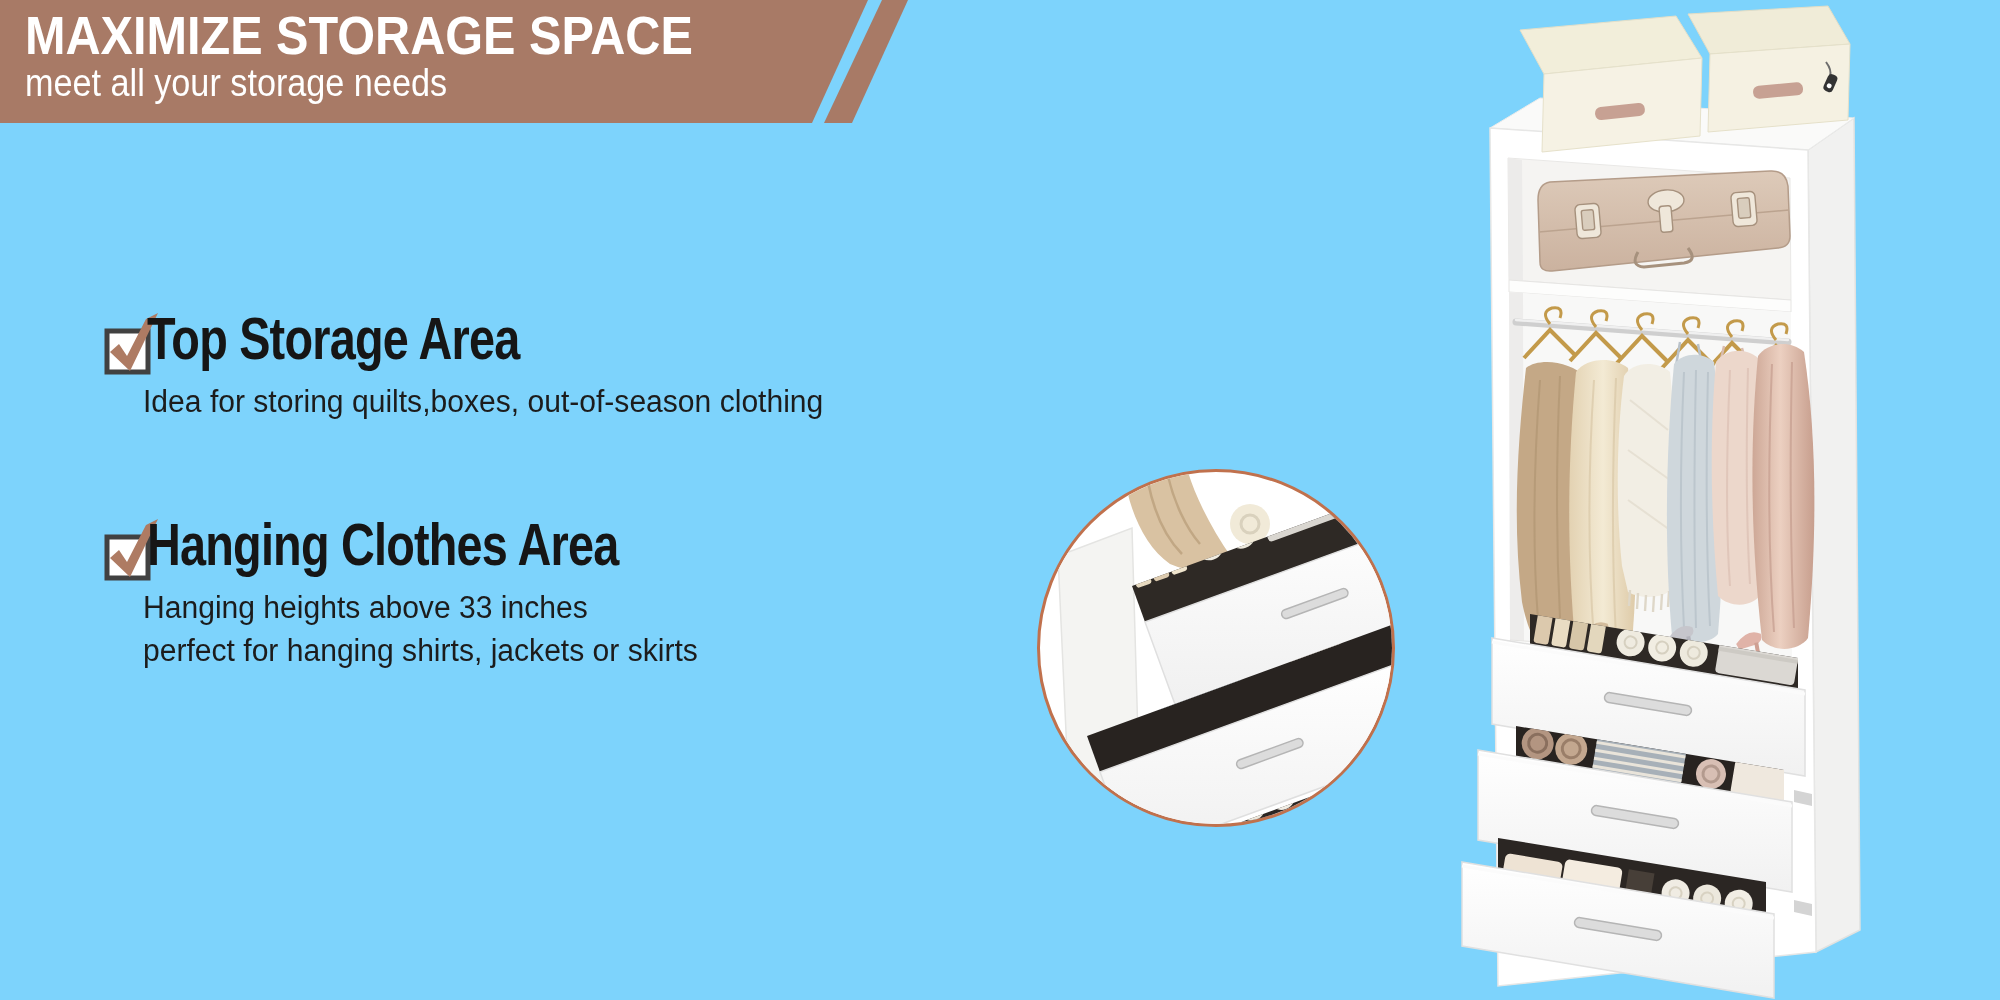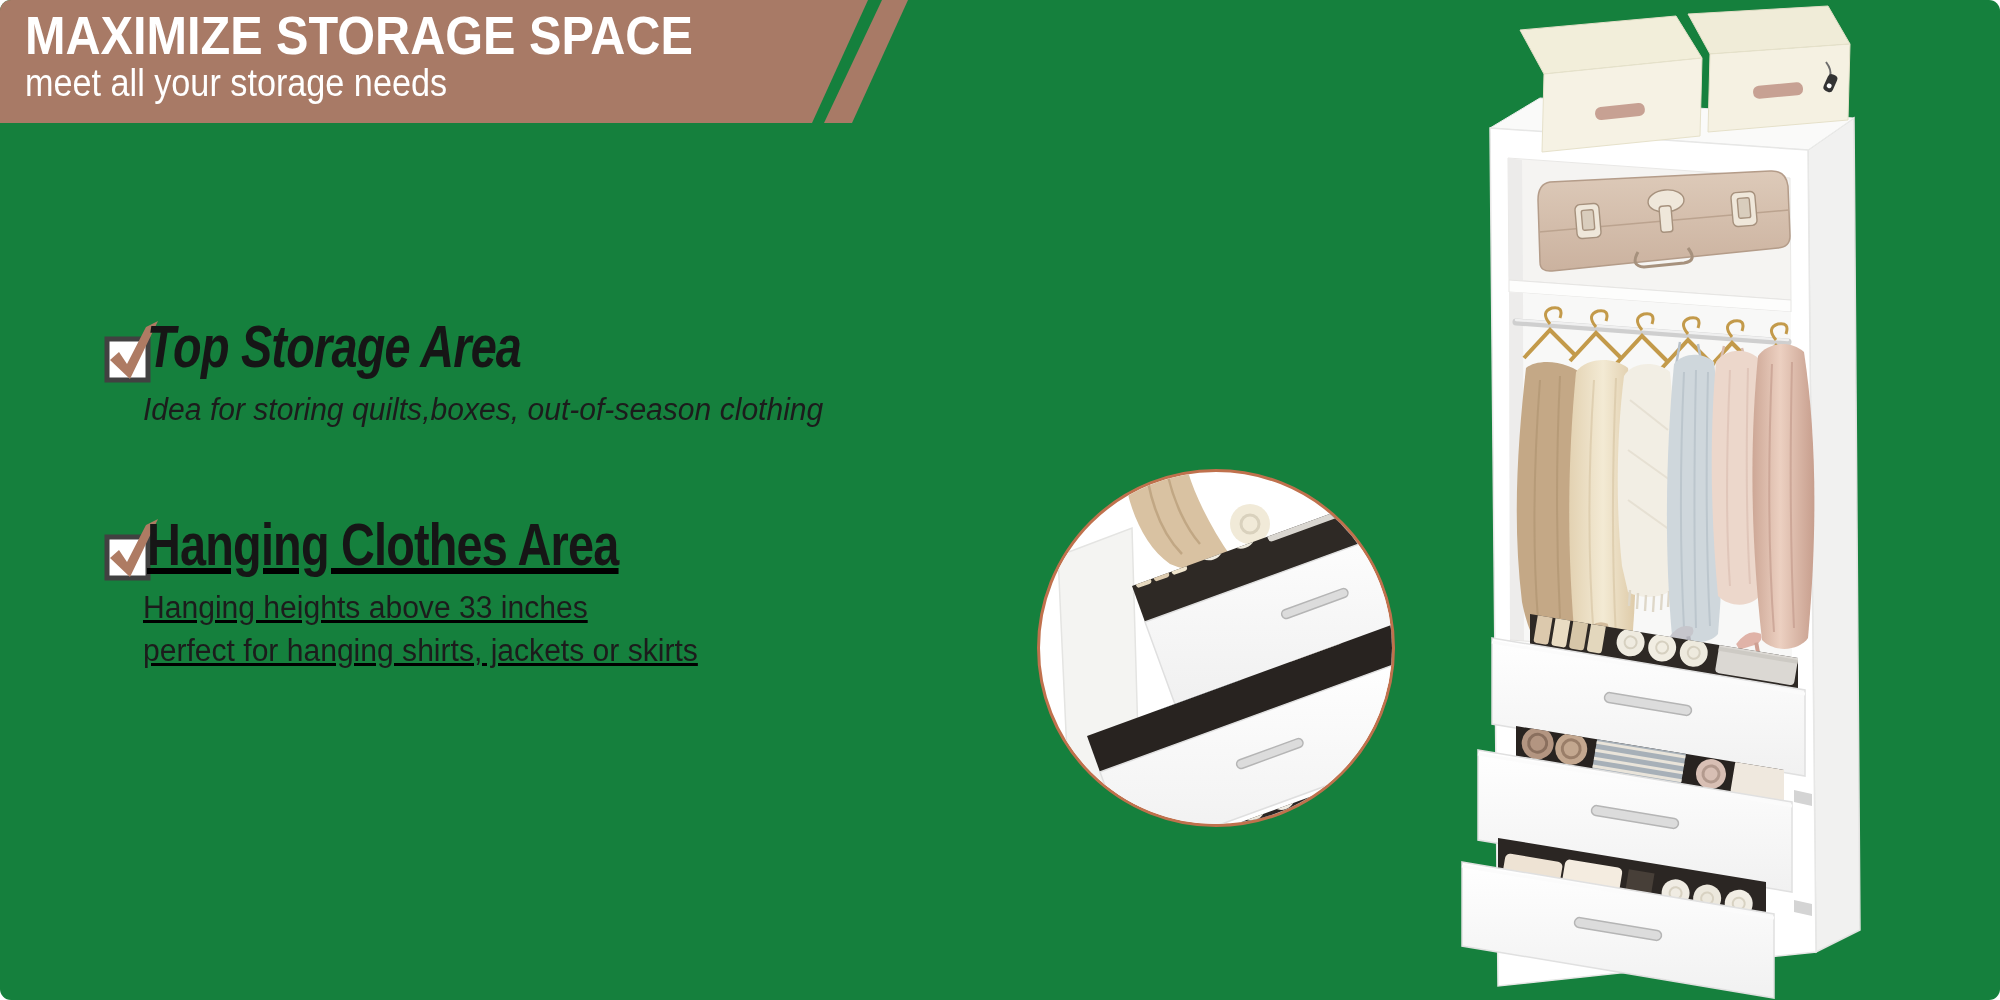--- a/index.html
+++ b/index.html
@@ -1,37 +1,37 @@
 <!DOCTYPE html>
 <html><head>
 <meta charset="utf-8">
 <style>
   html,body{margin:0;padding:0;background:#ffffff;}
-  #stage{position:relative;width:2000px;height:1000px;background:#15803d;overflow:hidden;
-         font-family:"Liberation Sans", sans-serif;border-radius:11px;}
+  #stage{position:relative;width:2000px;height:1000px;background:#7dd3fc;overflow:hidden;
+         font-family:"Liberation Sans", sans-serif;}
 
   
   .banner{position:absolute;left:0;top:0;width:900px;height:123px;background:#a87a66;
           clip-path:polygon(0 0,868px 0,812px 123px,0 123px);}
   .banner-stripe{position:absolute;left:824px;top:0;width:86px;height:123px;background:#a87a66;
           clip-path:polygon(58px 0,84px 0,28px 123px,0 123px);}
   .banner-title{position:absolute;left:25px;top:4px;color:#ffffff;font-weight:bold;
           font-size:54px;letter-spacing:0px;transform:scaleX(.90);transform-origin:left top;white-space:nowrap;}
   .banner-sub{position:absolute;left:25px;top:62px;color:#ffffff;font-weight:400;
           font-size:38px;transform:scaleX(.90);transform-origin:left top;white-space:nowrap;}
 
   
   .feature{position:absolute;left:103px;}
   .feature .check{position:absolute;left:0;top:2px;width:58px;height:64px;display:block;}
   .feature h2{margin:0 0 12px 44px;font-size:60px;line-height:58px;font-weight:bold;color:#161616;
           transform:scaleX(.78);transform-origin:left top;letter-spacing:-1px;white-space:nowrap;}
   .feature p{margin:0 0 0 40px;font-size:31px;line-height:43px;color:#1c1c1c;
           transform:scaleX(.97);transform-origin:left top;white-space:nowrap;}
-  #feature-1{top:318px;font-style:italic;}
-  #feature-2{top:516px;text-decoration:underline;}
+  #feature-1{top:310px;}
+  #feature-2{top:516px;}
   #feature-3{top:748px;}
 
   
   .inset{position:absolute;left:1037px;top:469px;width:358px;height:358px;box-sizing:border-box;
          border:3px solid #c0714d;border-radius:50%;overflow:hidden;background:#ffffff;}
   .inset svg{display:block;}
 
   
   .wardrobe{position:absolute;left:1380px;top:0;width:560px;height:1000px;}
 </style>

